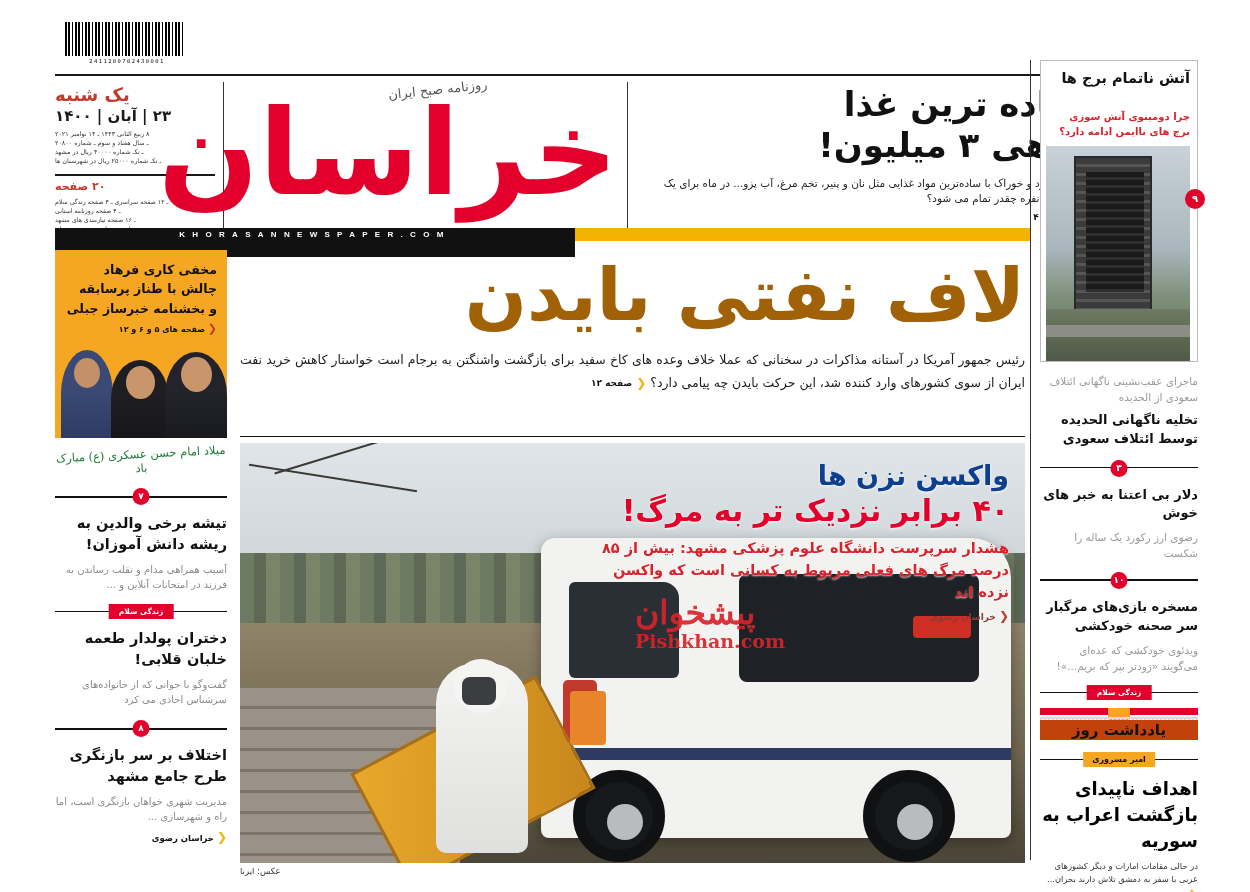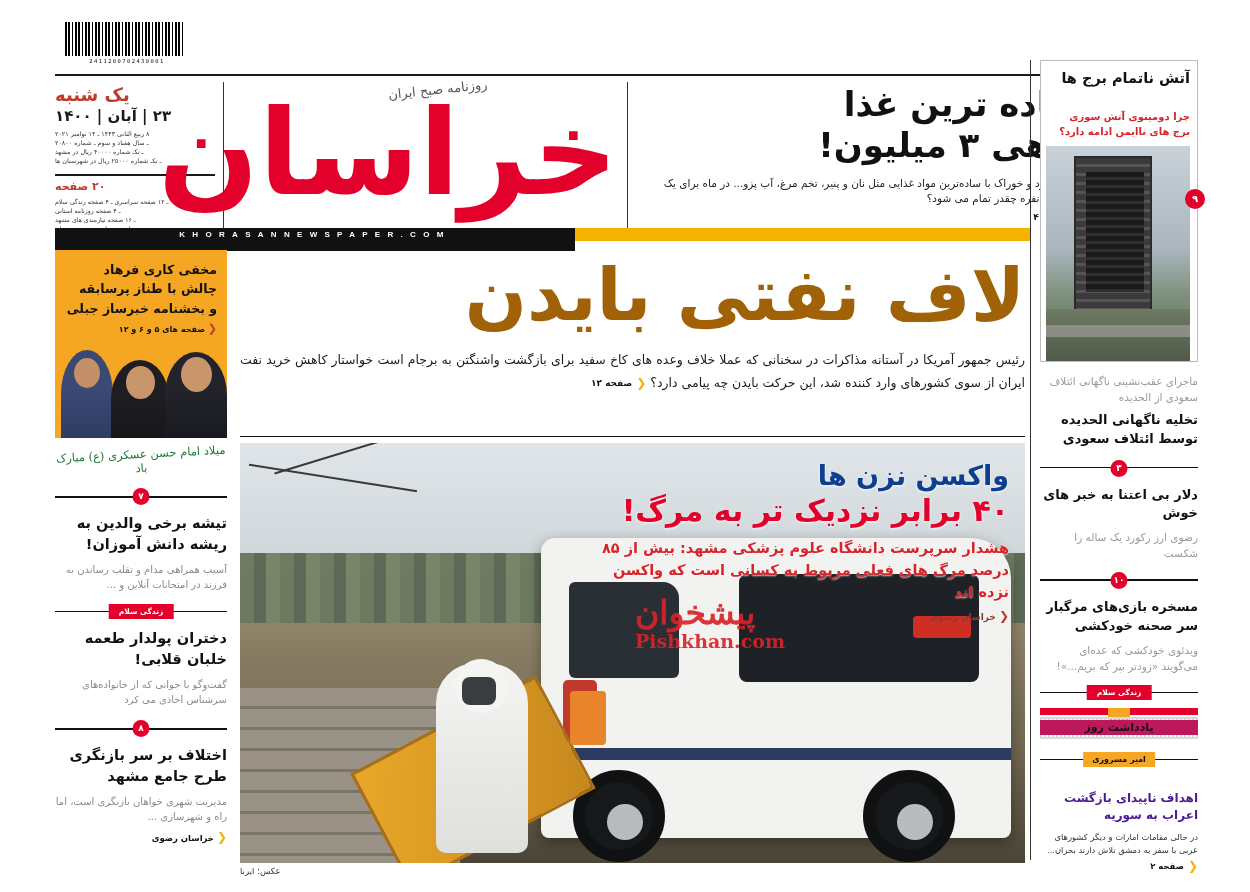--- a/index.html
+++ b/index.html
@@ -45,21 +45,21 @@
   .topfeat h1 { font-size:34px; line-height:1.22; font-weight:bold; color:#111; letter-spacing:-0.5px; }
   .topfeat p { margin-top:9px; font-size:10.5px; line-height:15px; color:#222; }
   .pagelink { display:inline-flex; align-items:center; gap:4px; font-size:9px;
     font-weight:bold; color:#111; margin-top:3px; }
   .chev { color:#f5b301; font-size:12px; font-weight:bold; }
 
   .vrule3 { position:absolute; left:1030px; top:60px; width:1px; height:800px; background:#333; }
 
   
   .strip { position:absolute; left:55px; top:228px; width:975px; height:13px; background:#f5b301; }
-  .strip-black { position:absolute; left:0; top:0; width:520px; height:23px; background:#111;
+  .strip-black { position:absolute; left:0; top:0; width:520px; height:29px; background:#111;
     color:#fff; font-size:8px; letter-spacing:7.3px; text-align:center; line-height:13px;
     direction:ltr; font-weight:bold; font-family:"Liberation Sans",sans-serif; }
 
   
   .lside { position:absolute; left:55px; top:250px; width:172px; }
   .yellowbox { position:relative; width:172px; height:188px; background:#f5a623; overflow:hidden; }
   .yellowbox .yt { padding:10px 10px 0 10px; text-align:right; font-size:12.5px;
     font-weight:bold; line-height:1.55; color:#111; }
   .yellowbox .yp { margin-top:4px; text-align:right; padding-right:10px;
     font-size:8px; font-weight:bold; color:#111; }
@@ -192,28 +192,28 @@
   .rdiv .line { position:absolute; top:7px; left:0; width:100%; height:1.4px; background:#111; }
 
   .yadban { position:relative; margin-top:8px; height:34px; }
   .yadban .redbar { position:absolute; top:0; left:0; width:100%; height:7px; background:#e3002b; }
   .yadban .ytab { position:absolute; top:0; left:50%; transform:translateX(-50%);
     width:22px; height:13px; background:#f5a623; }
   .yadban .dots { position:absolute; top:9px; left:0; width:100%; height:22px;
     background:repeating-linear-gradient(90deg,#d9d9d9 0 2px,transparent 2px 4px),
                repeating-linear-gradient(0deg,#d9d9d9 0 2px,transparent 2px 4px); }
   .yadban .ylab { position:absolute; top:12px; left:0; width:100%; text-align:center;
-    font-size:11px; font-weight:bold; color:#111; background:#be185d; padding:1px 0; }
+    font-size:15px; font-weight:bold; color:#111; background:#c2410c; padding:1px 0; }
 
   .authdiv { position:relative; margin-top:10px; height:15px; }
   .authdiv .line { position:absolute; top:7px; left:0; width:100%; height:1.4px; background:#111; }
   .authdiv .tag-y { position:absolute; top:0; left:50%; transform:translateX(-50%);
     background:#f5a623; color:#111; font-size:8px; font-weight:bold; padding:2px 9px; line-height:11px; }
 
-  .rfinal h4 { margin-top:23px; font-size:12px; font-weight:bold; color:#4c1d95; line-height:1.45; }
+  .rfinal h4 { margin-top:9px; font-size:18px; font-weight:bold; color:#000000; line-height:1.45; }
   .rfinal p { margin-top:6px; font-size:8.4px; line-height:13px; color:#333; }
   .rfinal .pagelink { font-size:8.5px; }
 </style>
 </head>
 <body>
 
 <div class="page">
 
   <div class="masthead">
     <div class="barcode"></div>

